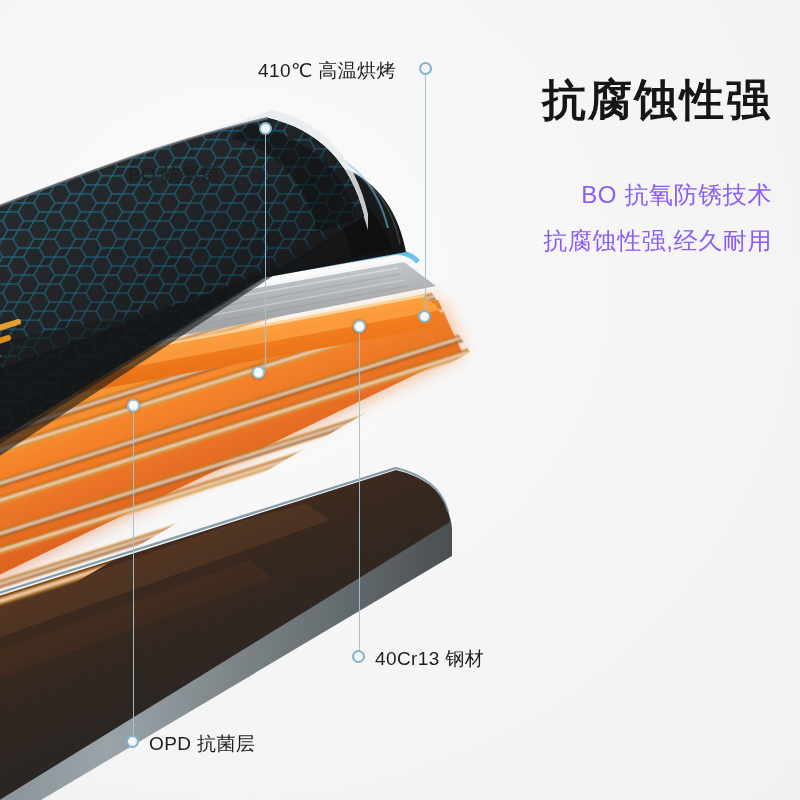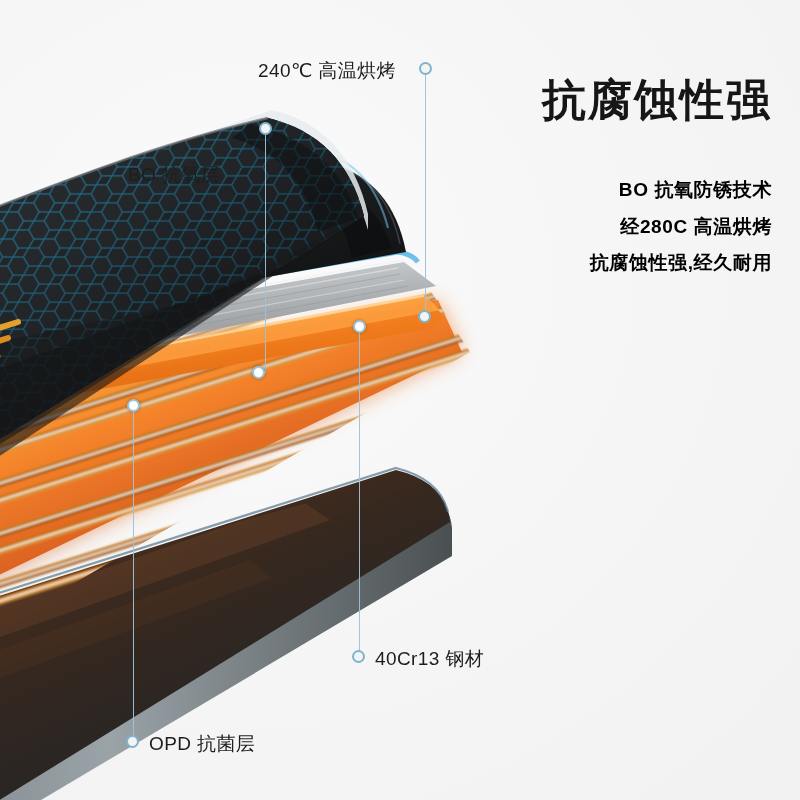--- a/index.html
+++ b/index.html
@@ -22,21 +22,21 @@
 
   
   .panel{position:absolute;right:28px;top:72px;width:260px;text-align:right;}
   .headline{
     font-size:44px;line-height:1.28;font-weight:700;color:#161616;
     letter-spacing:2px;
   }
   .headline .l2{display:block;}
   .subcopy{margin-top:44px;}
   .subcopy div{
-    font-size:19px;line-height:1.92;color:#000000;letter-spacing:.6px;font-weight:700;
+    font-size:24px;line-height:1.92;color:#8b5cf6;letter-spacing:.6px;font-weight:400;
   }
 
   
   .callout{position:absolute;}
   .co-label{
     position:absolute;white-space:nowrap;font-size:19px;color:#1d1d1d;
     letter-spacing:.4px;
   }
   .co-ring{
     position:absolute;width:13px;height:13px;border-radius:50%;
@@ -263,21 +263,21 @@
 
       <g opacity=".95">
         <path d="M -40,340 L 18,322" stroke="#f0a62e" stroke-width="6" fill="none" stroke-linecap="round"></path>
         <path d="M -40,354 L 8,338" stroke="#e8921f" stroke-width="6" fill="none" stroke-linecap="round"></path>
         <path d="M -40,368 L -2,356" stroke="#dd8418" stroke-width="5" fill="none" stroke-linecap="round"></path>
       </g>
     </svg>
   </div>
 
   <div class="callout">
-    <div class="co-label" style="left:258px;top:58px;">240℃ 高温烘烤</div>
+    <div class="co-label" style="left:258px;top:58px;">410℃ 高温烘烤</div>
     <div class="co-ring" style="left:419px;top:62px;"></div>
     <div class="co-line" style="left:424.5px;top:75px;height:236px;"></div>
     <div class="co-ring" style="left:418px;top:310px;"></div>
   </div>
 
   <div class="callout">
     <div class="co-label" style="left:128px;top:118px;margin-top:44px;">BO 抗氧层</div>
     <div class="co-ring" style="left:259px;top:122px;"></div>
     <div class="co-line" style="left:264.5px;top:135px;height:238px;"></div>
     <div class="co-dot" style="left:252px;top:366px;"></div>
@@ -296,18 +296,17 @@
     <div class="co-ring" style="left:126px;top:735px;"></div>
     <div class="co-label" style="left:149px;top:731px;">OPD 抗菌层</div>
   </div>
 
   <div class="panel">
     <div class="headline">
       <span class="l2">抗腐蚀性强</span>
     </div>
     <div class="subcopy">
       <div>BO 抗氧防锈技术</div>
-      <div>经280C 高温烘烤</div>
       <div>抗腐蚀性强,经久耐用</div>
     </div>
   </div>
 
 </div>
 
 </body></html>

